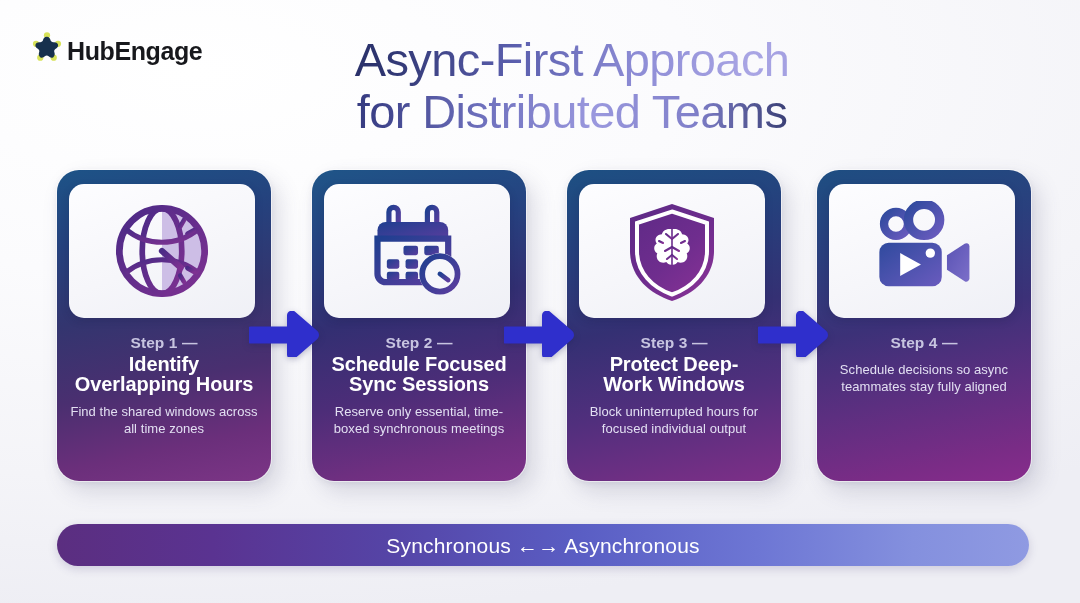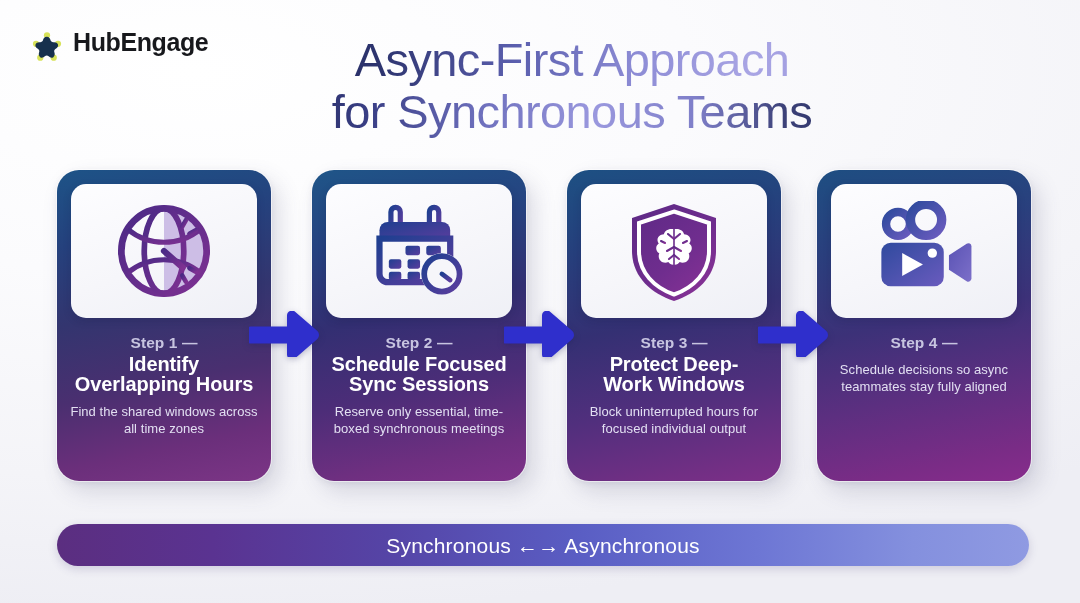--- a/index.html
+++ b/index.html
@@ -22,22 +22,22 @@
       radial-gradient(ellipse 120% 90% at 18% 12%, #ffffff 0%, #fbfbfd 38%, #f4f4f8 75%, #eeeef4 100%);
     overflow: hidden;
   }
 
   
   #logo-block {
     position: absolute;
     left: 30px;
     top: 30px;
     display: flex;
-    align-items: flex-start;
-    gap: 9px;
+    align-items: flex-end;
+    gap: 3px;
   }
   #logo-mark {
     width: 34px;
     height: 34px;
     display: block;
   }
   #logo-text {
     font-size: 25px;
     font-weight: 700;
     color: #17181c;
@@ -95,21 +95,20 @@
     height: 311px;
     border-radius: 22px;
     box-sizing: border-box;
     padding: 14px 12px 0 12px;
     box-shadow:
       0 0 0 1px rgba(255,255,255,0.55),
       8px 10px 22px rgba(70,70,110,0.18),
       0 2px 6px rgba(60,60,100,0.10);
     display: flex;
     flex-direction: column;
-    align-items: center;
     overflow: hidden;
   }
   #card-1 { left: 57px;  background: linear-gradient(168deg, #1d5387 0%, #25417d 22%, #33356f 44%, #4a2f70 66%, #6b2f7b 85%, #7c3586 100%); }
   #card-2 { left: 312px; background: linear-gradient(168deg, #1f5588 0%, #254280 22%, #322f72 45%, #4c2d78 68%, #6e2f80 88%, #7e3189 100%); }
   #card-3 { left: 567px; background: linear-gradient(168deg, #1d5083 0%, #263f7c 24%, #343073 48%, #512f7d 72%, #712f84 92%, #7d2f88 100%); }
   #card-4 { left: 817px; background: linear-gradient(168deg, #1e4e82 0%, #2a3f7d 24%, #3c3178 48%, #5c2f80 70%, #7a2c86 90%, #872c8c 100%); }
 
   .icon-tile {
     width: 186px;
     height: 134px;
@@ -207,21 +206,21 @@
       <circle cx="39.5" cy="19.5" r="4.4" fill="#d7e25a"></circle>
       <circle cx="14.5" cy="39" r="4.4" fill="#d7e25a"></circle>
       <circle cx="33.5" cy="39" r="4.4" fill="#d7e25a"></circle>
       <path d="M24 9.5c2.6 0 4.3 2.2 4.9 4.7.5 2.1 2.3 3.3 4.4 3.1 2.6-.3 5.4.6 6.2 3.1.8 2.5-.9 4.8-3.2 6-1.9 1-2.6 3.1-1.9 5.1.9 2.4.6 5.3-1.5 6.8-2.1 1.6-4.8.6-6.6-1.2-1.5-1.5-3.8-1.5-5.3 0-1.8 1.8-4.5 2.8-6.6 1.2-2.1-1.5-2.4-4.4-1.5-6.8.7-2 0-4.1-1.9-5.1-2.3-1.2-4-3.5-3.2-6 .8-2.5 3.6-3.4 6.2-3.1 2.1.2 3.9-1 4.4-3.1.6-2.5 2.3-4.7 4.9-4.7z" fill="#16304d"></path>
     </svg>
     <span id="logo-text">HubEngage</span>
   </div>
 
   <div id="title-block">
     <div class="title-line line1">Async-First Approach</div>
-    <div class="title-line line2">for Synchronous Teams</div>
+    <div class="title-line line2">for Distributed Teams</div>
   </div>
 
   <div class="card" id="card-1">
     <div class="icon-tile">
       <svg width="104" height="104" viewBox="0 0 100 100">
         <defs>
           <linearGradient id="g1a" x1="0" y1="0" x2="1" y2="1">
             <stop offset="0" stop-color="#4b2a86"></stop>
             <stop offset="1" stop-color="#7e3192"></stop>
           </linearGradient>

